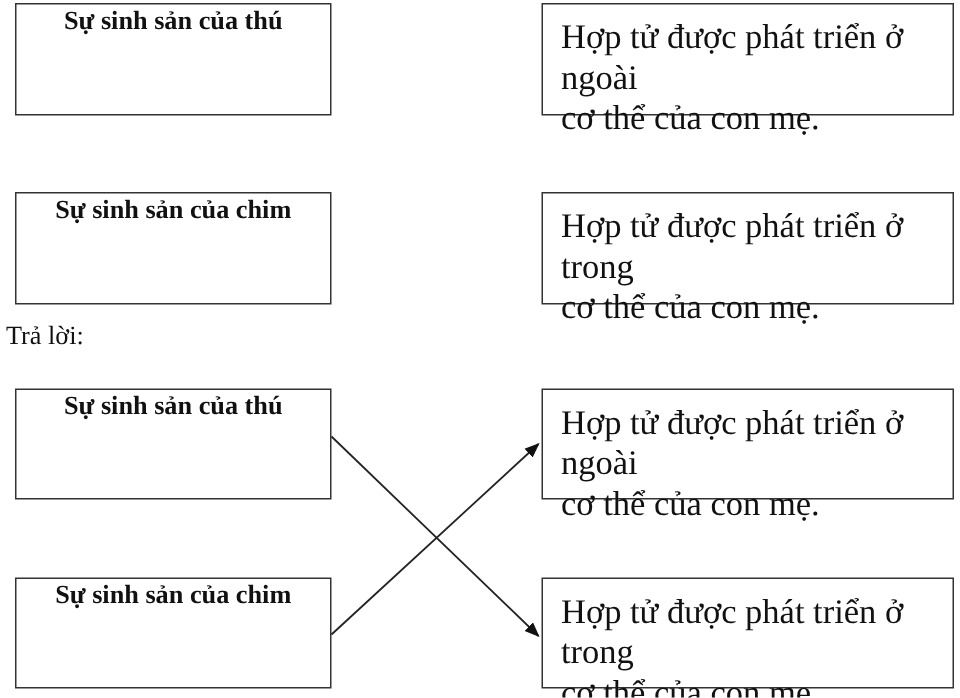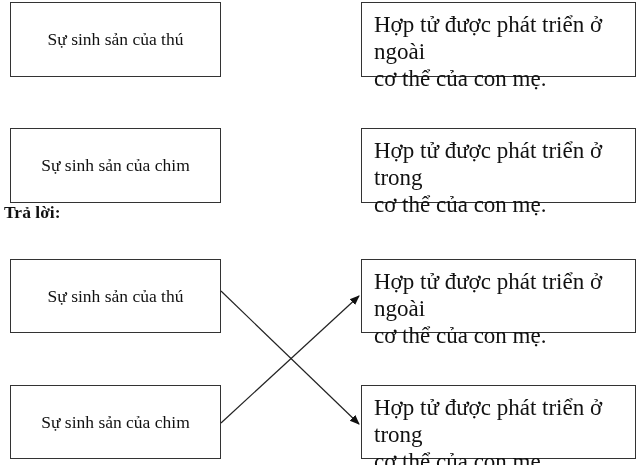--- a/index.html
+++ b/index.html
@@ -7,30 +7,31 @@
       width: 640px; height: 465px; position: relative; overflow: hidden;
       background: #ffffff;
       font-family: "Liberation Serif", "DejaVu Serif", serif;
       color: #111111;
     }
     .box {
       position: absolute; box-sizing: border-box;
       border: 1.5px solid #333333; background: #ffffff;
     }
     .lbox {
-      display: flex; align-items: center; justify-content: center;
+      display: flex; align-items: flex-start; justify-content: center;
       font-size: 17.5px;
+      font-weight: bold;
     }
     .rbox {
       padding: 8px 10px 0 12px;
       font-size: 23px; line-height: 27px;
     }
     .heading {
-      position: absolute; left: 4px; top: 202px;
-      font-weight: bold; font-size: 17.5px;
+      position: absolute; left: 4px; top: 213px;
+      font-weight: normal; font-size: 17.5px;
     }
     svg.arrows { position: absolute; left: 0; top: 0; }
   </style>
 </head>
 <body>
 
 <div class="box lbox" style="left:10px; top:2px; width:211px; height:75px;">
   <span>Sự sinh sản của thú</span>
 </div>
 <div class="box lbox" style="left:10px; top:128px; width:211px; height:75px;">

